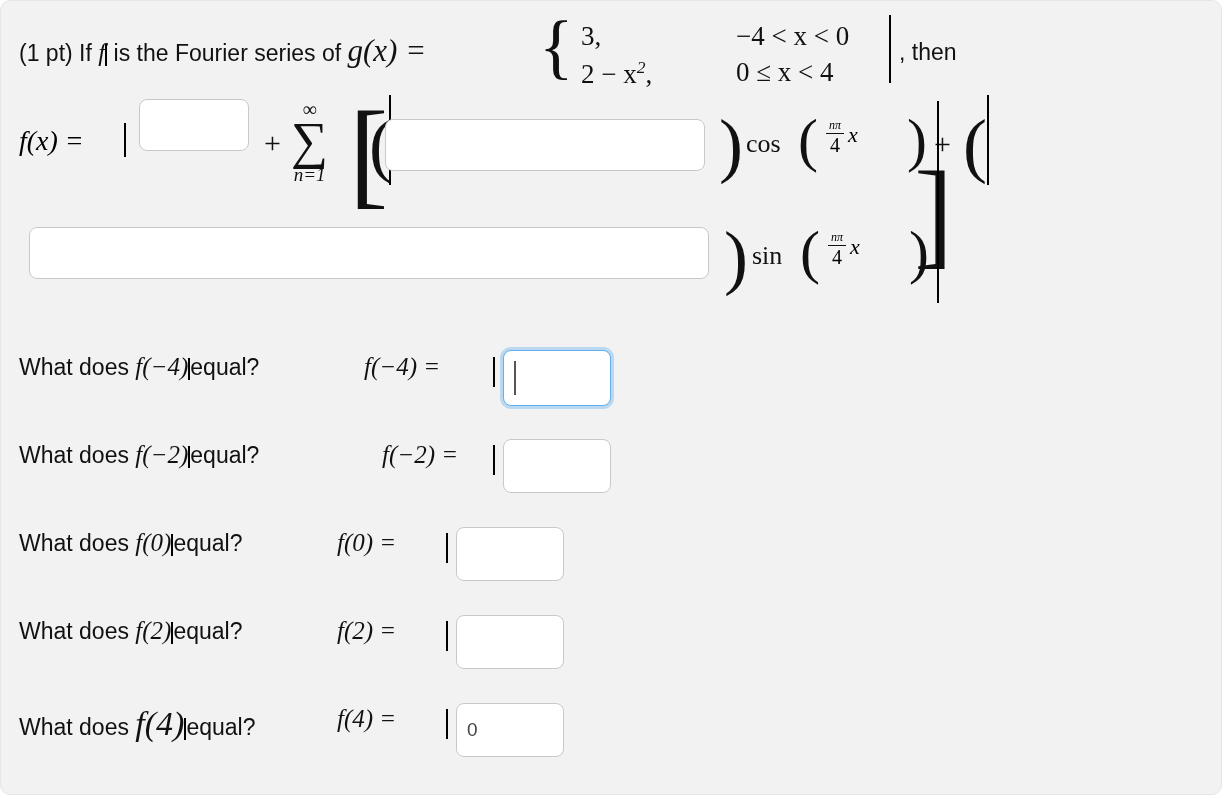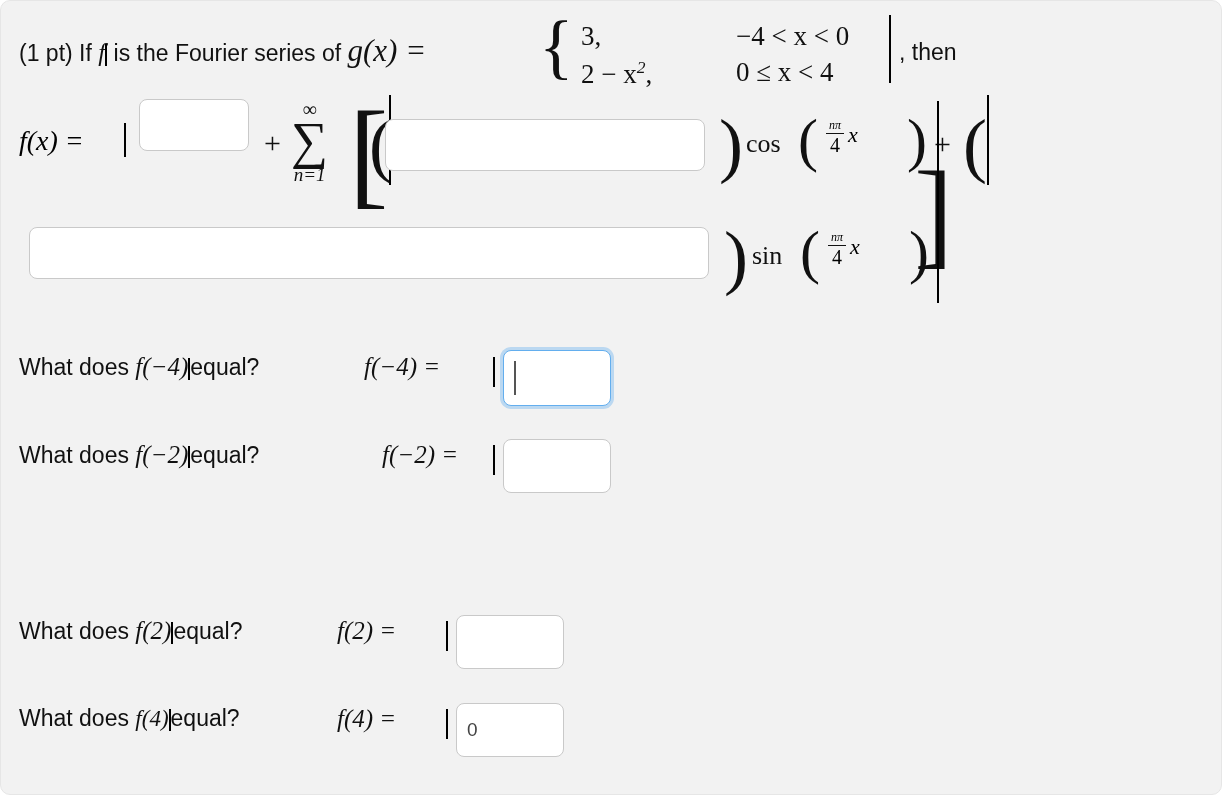--- a/index.html
+++ b/index.html
@@ -282,34 +282,43 @@
   <div class="qrow" style="top:424px;">
     <div class="qtext">
       <span class="sans">What does</span>
       <span class="mathtext" style="font-size:25px;">f(−2)</span><span class="caret" style="height:22px;"></span><span class="sans">equal?</span>
     </div>
     <div class="qeval" style="left:340px;margin-left:23px;"><span class="mathtext">f(−2) =</span></div>
     <span class="caret" style="position:absolute; left:474px; top:20px; height:30px;"></span>
     <input class="ans" type="text" style="position: absolute; left: 484px; top: 14px; width: 108px; height: 54px;" value="">
   </div>
 
+  <div class="qrow" style="top:512px;">
+    <div class="qtext">
+      <span class="sans">What does</span>
+      <span class="mathtext" style="font-size:25px;">f(0)</span><span class="caret" style="height:22px;"></span><span class="sans">equal?</span>
+    </div>
+    <div class="qeval" style="left:318px;"><span class="mathtext">f(0) =</span></div>
+    <span class="caret" style="position:absolute; left:427px; top:20px; height:30px;"></span>
+    <input class="ans" type="text" style="position: absolute; left: 437px; top: 14px; width: 108px; height: 54px;" value="">
+  </div>
 
   <div class="qrow" style="top:600px;">
     <div class="qtext">
       <span class="sans">What does</span>
       <span class="mathtext" style="font-size:25px;">f(2)</span><span class="caret" style="height:22px;"></span><span class="sans">equal?</span>
     </div>
     <div class="qeval" style="left:318px;"><span class="mathtext">f(2) =</span></div>
     <span class="caret" style="position:absolute; left:427px; top:20px; height:30px;"></span>
     <input class="ans" type="text" style="position: absolute; left: 437px; top: 14px; width: 108px; height: 54px;" value="">
   </div>
 
   <div class="qrow" style="top:688px;">
     <div class="qtext">
       <span class="sans">What does</span>
-      <span class="mathtext" style="font-size:23px;">f(4)</span><span class="caret" style="height:22px;"></span><span class="sans">equal?</span>
+      <span class="mathtext" style="font-size:34px;">f(4)</span><span class="caret" style="height:22px;"></span><span class="sans">equal?</span>
     </div>
     <div class="qeval" style="left:318px;"><span class="mathtext">f(4) =</span></div>
     <span class="caret" style="position:absolute; left:427px; top:20px; height:30px;"></span>
     <input class="ans" type="text" style="position: absolute; left: 437px; top: 14px; width: 108px; height: 54px;" value="0">
   </div>
 
 </div>
 
 </body></html>

